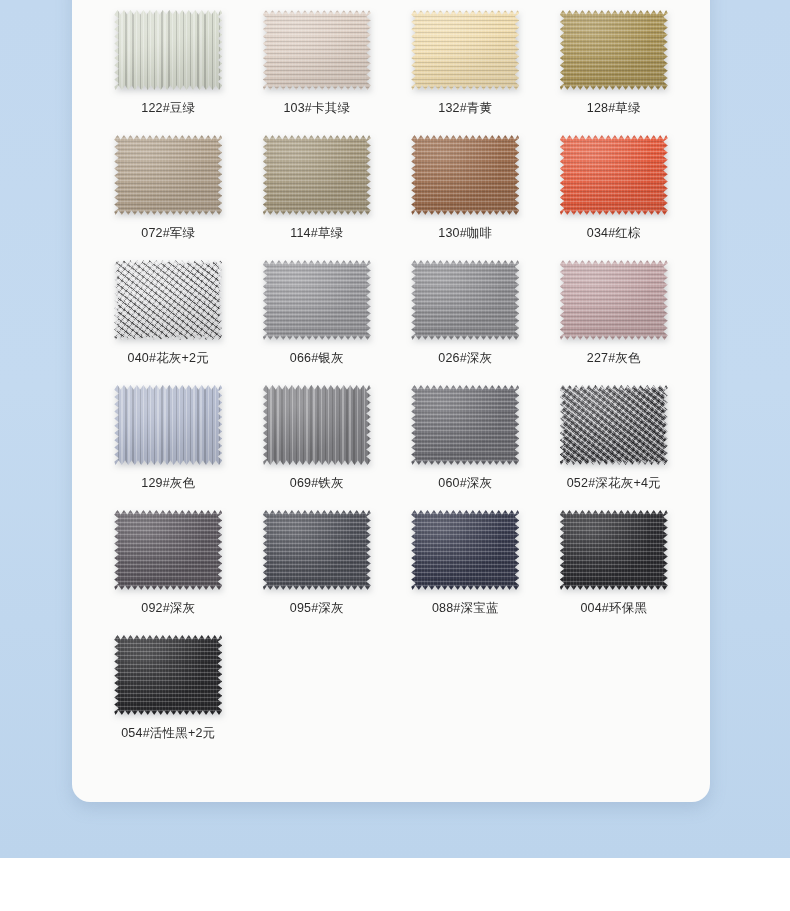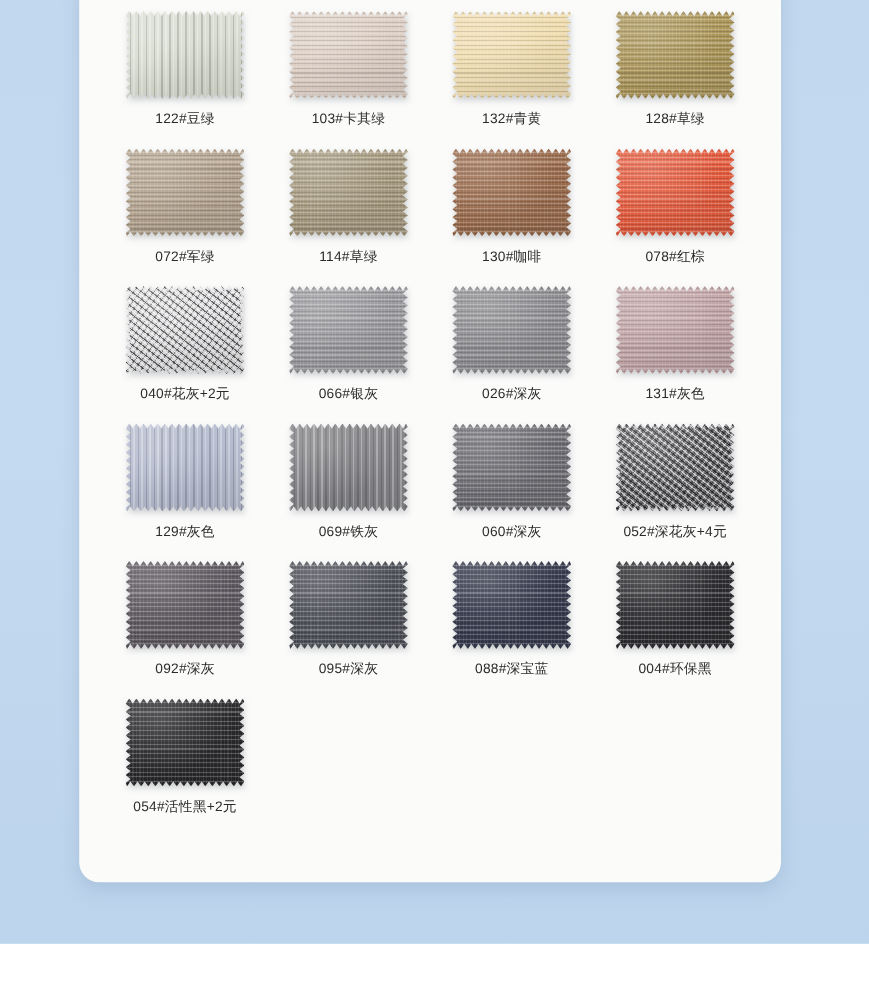--- a/index.html
+++ b/index.html
@@ -269,21 +269,21 @@
           </div>
           <div class="swatch-label">130#咖啡</div>
         </div>
         <div class="swatch-cell">
           <div class="chip-wrap">
             <div class="chip-shape" style="background: rgb(228, 90, 60);">
               <div class="weave knit"></div>
               <div class="weave shade"></div>
             </div>
           </div>
-          <div class="swatch-label">078#红棕</div>
+          <div class="swatch-label">034#红棕</div>
         </div>
         <div class="swatch-cell">
           <div class="chip-wrap">
             <div class="chip-shape" style="background: rgb(214, 214, 216);">
               <div class="weave melange"></div>
               <div class="weave shade"></div>
             </div>
           </div>
           <div class="swatch-label">040#花灰+2元</div>
         </div>
@@ -305,21 +305,21 @@
           </div>
           <div class="swatch-label">026#深灰</div>
         </div>
         <div class="swatch-cell">
           <div class="chip-wrap">
             <div class="chip-shape" style="background: rgb(194, 164, 166);">
               <div class="weave knit"></div>
               <div class="weave shade"></div>
             </div>
           </div>
-          <div class="swatch-label">131#灰色</div>
+          <div class="swatch-label">227#灰色</div>
         </div>
         <div class="swatch-cell">
           <div class="chip-wrap">
             <div class="chip-shape" style="background: rgb(181, 188, 207);">
               <div class="weave rib"></div>
               <div class="weave shade"></div>
             </div>
           </div>
           <div class="swatch-label">129#灰色</div>
         </div>

